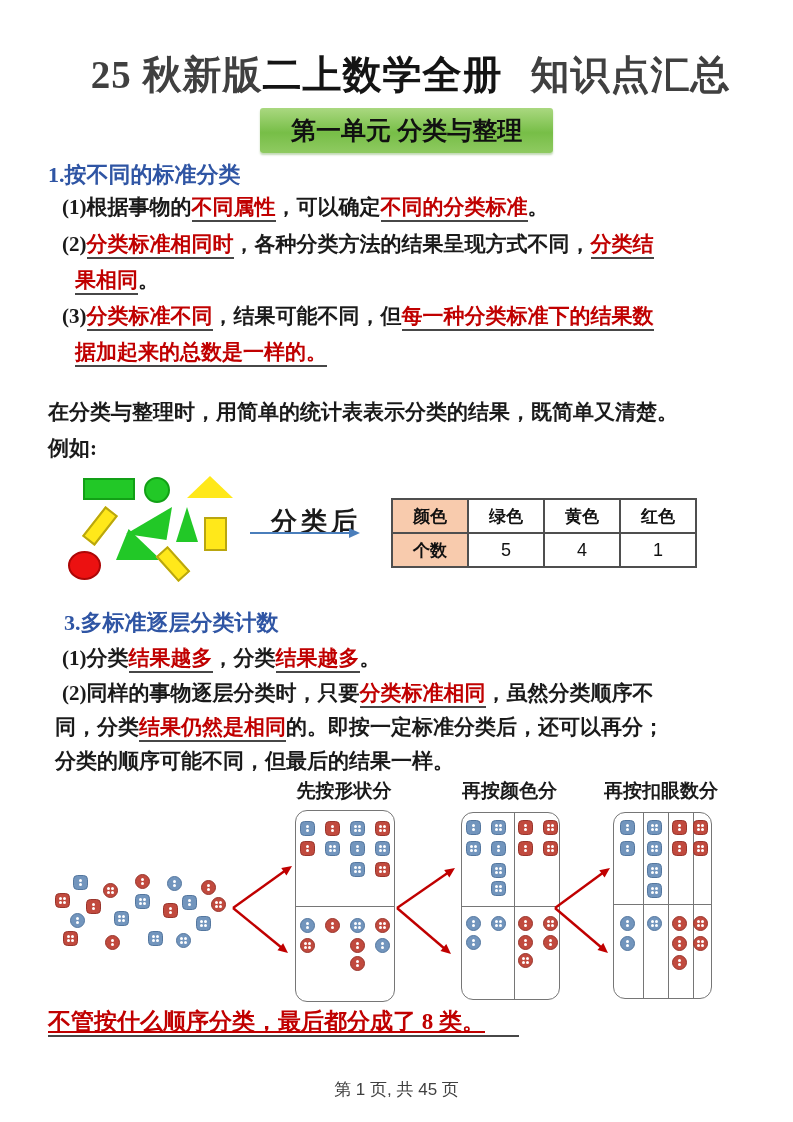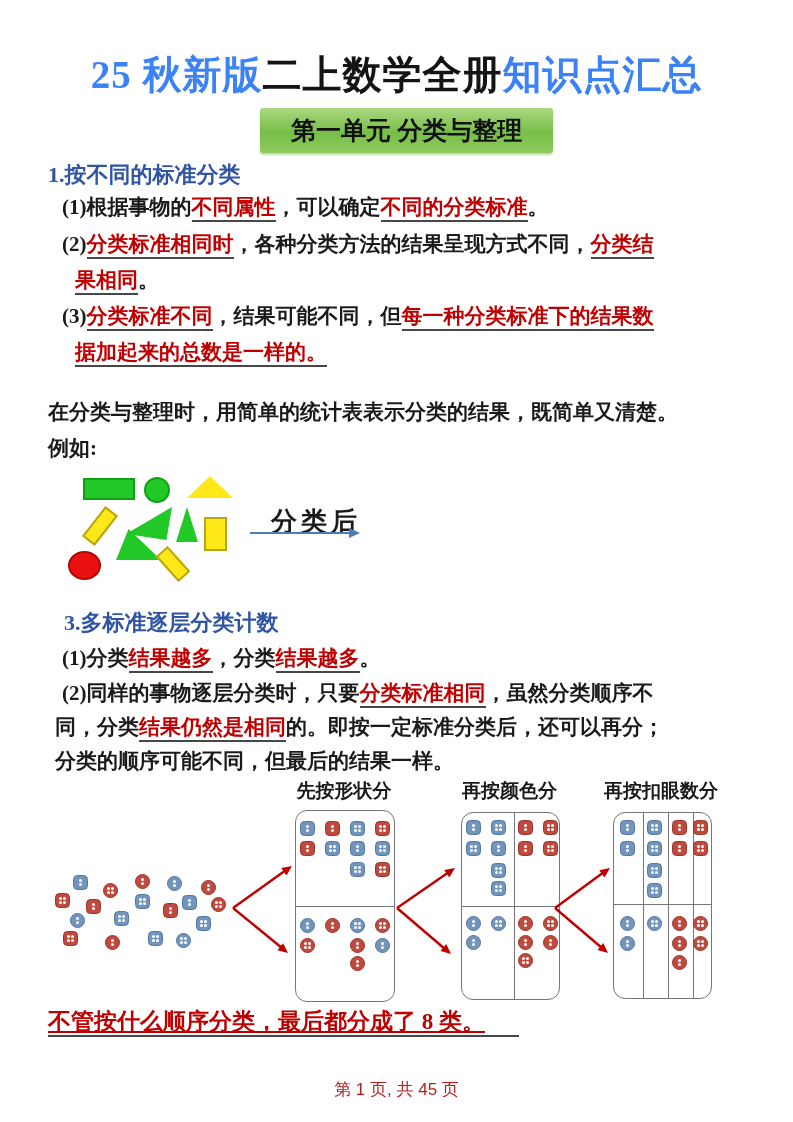--- a/index.html
+++ b/index.html
@@ -2,21 +2,21 @@
 <html><head>
 <meta charset="utf-8">
 <style>
   html,body{margin:0;padding:0;background:#e9e9e9;}
   .page{position:relative;width:793px;height:1122px;margin:0 auto;background:#ffffff;overflow:hidden;
         font-family:"Liberation Serif","DejaVu Serif",serif;color:#1a1a1a;}
   .abs{position:absolute;}
   
   .title{position:absolute;left:0;top:48px;width:100%;text-align:center;margin:0;
          font-size:39px;font-weight:bold;letter-spacing:1px;color:#141414;}
-  .seg-red{color:#3b82f6;}
+  .seg-red{color:#404040;margin-left:28px;}
   
   .banner{position:absolute;left:260px;top:108px;width:293px;height:45px;line-height:45px;
           text-align:center;font-size:25px;font-weight:bold;color:#111;border-radius:3px;
           background:linear-gradient(180deg,#aad880 0%,#77be47 55%,#8fca61 100%);
           box-shadow:0 2px 2px rgba(120,170,90,.45);}
   
   .h-blue{position:absolute;font-size:22px;font-weight:bold;color:#2f55a4;white-space:nowrap;}
   .line{position:absolute;font-size:21px;font-weight:600;white-space:nowrap;color:#1a1a1a;}
   .line .ru,.conclusion .ru{color:#c00000;border-bottom:2.2px solid #474747;padding-bottom:1px;}
   .conclusion{position:absolute;left:48px;top:1006px;font-size:23px;font-weight:bold;white-space:nowrap;}
@@ -48,21 +48,21 @@
   .btn.b{background:#7295bd;border:1.6px solid #54779f;}
   .btn.r{background:#c14a3e;border:1.6px solid #99352c;}
   .dots{display:grid;gap:1.6px;}
   .dots.h2{grid-template-columns:3px;grid-template-rows:repeat(2,3px);}
   .dots.h4{grid-template-columns:repeat(2,3px);grid-template-rows:repeat(2,3px);}
   .dot{width:3px;height:3px;border-radius:50%;background:#fff;}
   
   .overlay{position:absolute;left:0;top:0;pointer-events:none;}
   
   .footer{position:absolute;left:0;top:1078px;width:100%;text-align:center;
-          font-family:"Liberation Sans","DejaVu Sans",sans-serif;font-size:17px;color:#b91c1c;}
+          font-family:"Liberation Sans","DejaVu Sans",sans-serif;font-size:17px;color:#404040;}
 </style>
 </head>
 <body>
 
 <div class="page">
 
   <h1 class="title"><span class=" seg-red">25 秋新版</span><span class="">二上数学全册</span><span class=" seg-red">知识点汇总</span></h1>
 
   <div class="banner">
     <span>第一单元 分类与整理</span>
@@ -85,20 +85,36 @@
       <div class="shape sh-yellow kind-rect" style="left: 81px; top: 518px; width: 38px; height: 16px; transform: rotate(-52deg);"></div>
       <div class="shape sh-green kind-tri-left" style="left: 126px; top: 507px; width: 46px; height: 33px;"></div>
       <div class="shape sh-green kind-tri-up" style="left: 176px; top: 507px; width: 22px; height: 35px;"></div>
       <div class="shape sh-yellow kind-rect" style="left: 204px; top: 517px; width: 23px; height: 34px;"></div>
       <div class="shape sh-green kind-tri-bl" style="left: 116px; top: 529px; width: 45px; height: 31px;"></div>
       <div class="shape sh-yellow kind-rect" style="left: 156px; top: 556px; width: 34px; height: 16px; transform: rotate(48deg);"></div>
       <div class="shape sh-red kind-ellipse" style="left: 68px; top: 551px; width: 33px; height: 29px;"></div>
     </div>
   <div class="fig-label">分类后</div>
 
+  <table class="stat-table">
+    <tbody>
+        <tr>
+      <td class="hdr">颜色</td>
+      <td>绿色</td>
+      <td>黄色</td>
+      <td>红色</td>
+    </tr>
+    <tr>
+      <td class="hdr">个数</td>
+      <td class="num">5</td>
+      <td class="num">4</td>
+      <td class="num">1</td>
+    </tr>
+  </tbody>
+    </table>
 
   <div class="h-blue" style="left:64px;top:608px">3.多标准逐层分类计数</div>
   <div class="line" style="left:62px;top:644px"><span class="">(1)分类</span><span class="ru">结果越多</span><span class="">，分类</span><span class="ru">结果越多</span><span class="">。</span></div>
   <div class="line" style="left:62px;top:679px"><span class="">(2)同样的事物逐层分类时，只要</span><span class="ru">分类标准相同</span><span class="">，虽然分类顺序不</span></div>
   <div class="line" style="left:55px;top:713px"><span class="">同，分类</span><span class="ru">结果仍然是相同</span><span class="">的。即按一定标准分类后，还可以再分；</span></div>
   <div class="line" style="left:55px;top:747px"><span class="">分类的顺序可能不同，但最后的结果一样。</span></div>
 
   <div class="dlabel" style="left:295px;width:98px">先按形状分</div>
   <div class="dlabel" style="left:461px;width:97px">再按颜色分</div>
   <div class="dlabel" style="left:596px;width:130px">再按扣眼数分</div>

